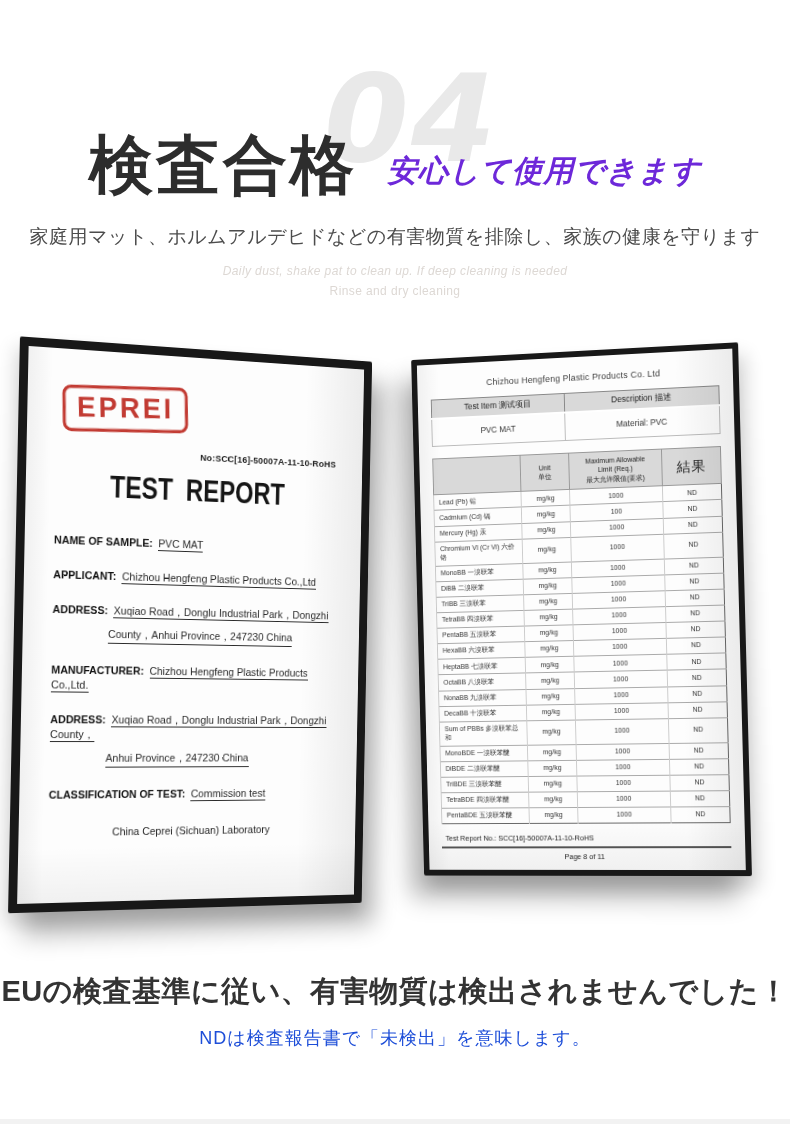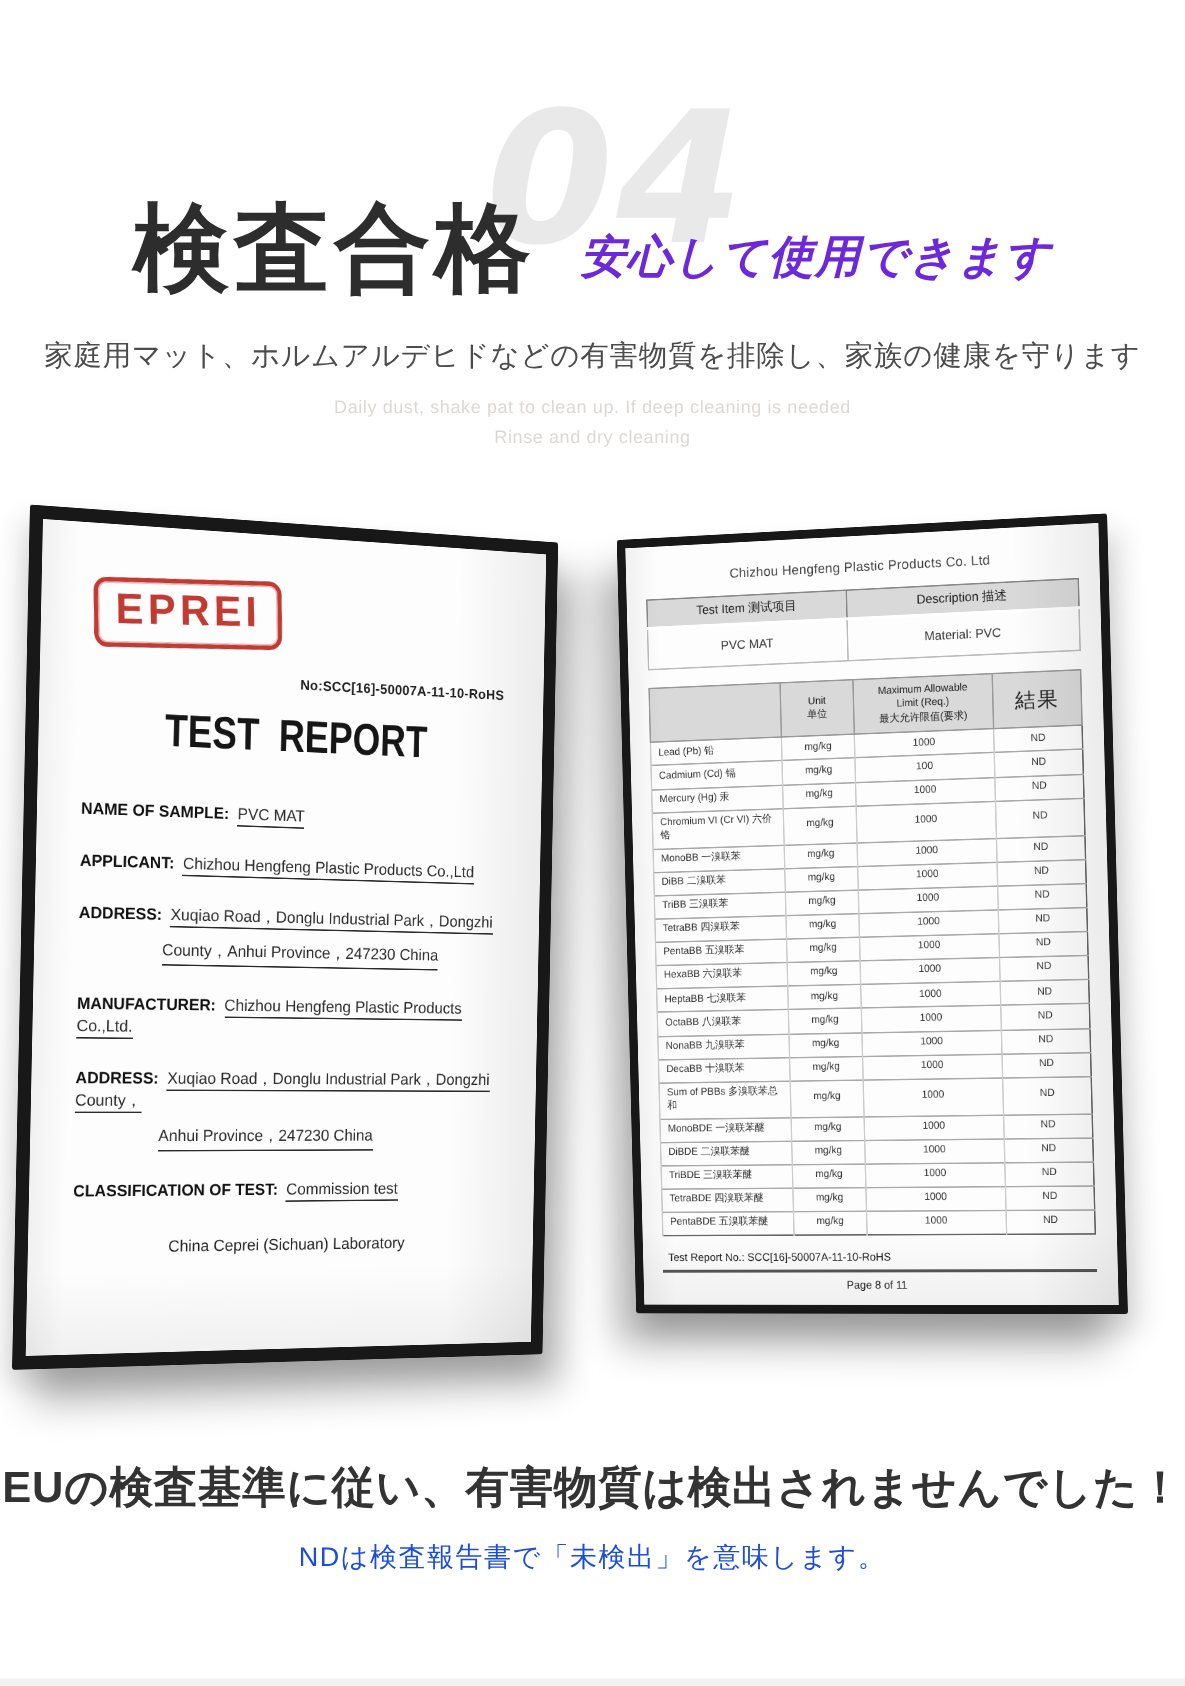--- a/index.html
+++ b/index.html
@@ -31,21 +31,21 @@
     font-size:30px;font-weight:bold;padding-bottom:7px;letter-spacing:1px;
   }
   .subtitle{
     position:absolute;left:0;right:0;top:224px;margin:0;z-index:1;
     text-align:center;font-size:19px;color:#4c4c4c;letter-spacing:.5px;
   }
   .faint-line{
     position:absolute;left:0;right:0;margin:0;text-align:center;
     font-size:12px;color:#ddd8d4;letter-spacing:.4px;
   }
-  .faint-1{top:264px;}
+  .faint-1{top:264px;font-style:italic;}
   .faint-2{top:284px;}
 
   
   .docs{position:absolute;inset:0;z-index:2;}
   .doc{
     position:absolute;background:#181818;border-radius:2px;
     box-sizing:border-box;
   }
   .doc-left{
     left:14px;top:336px;width:381px;height:577px;padding:9px;

